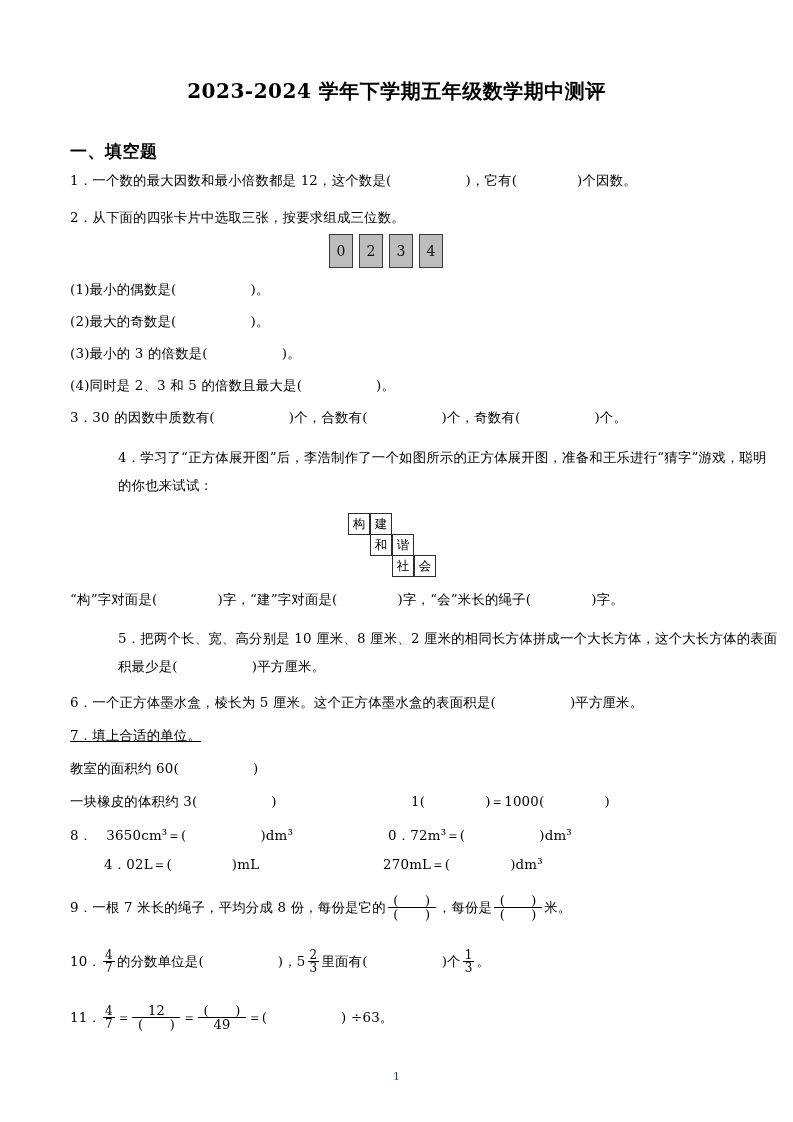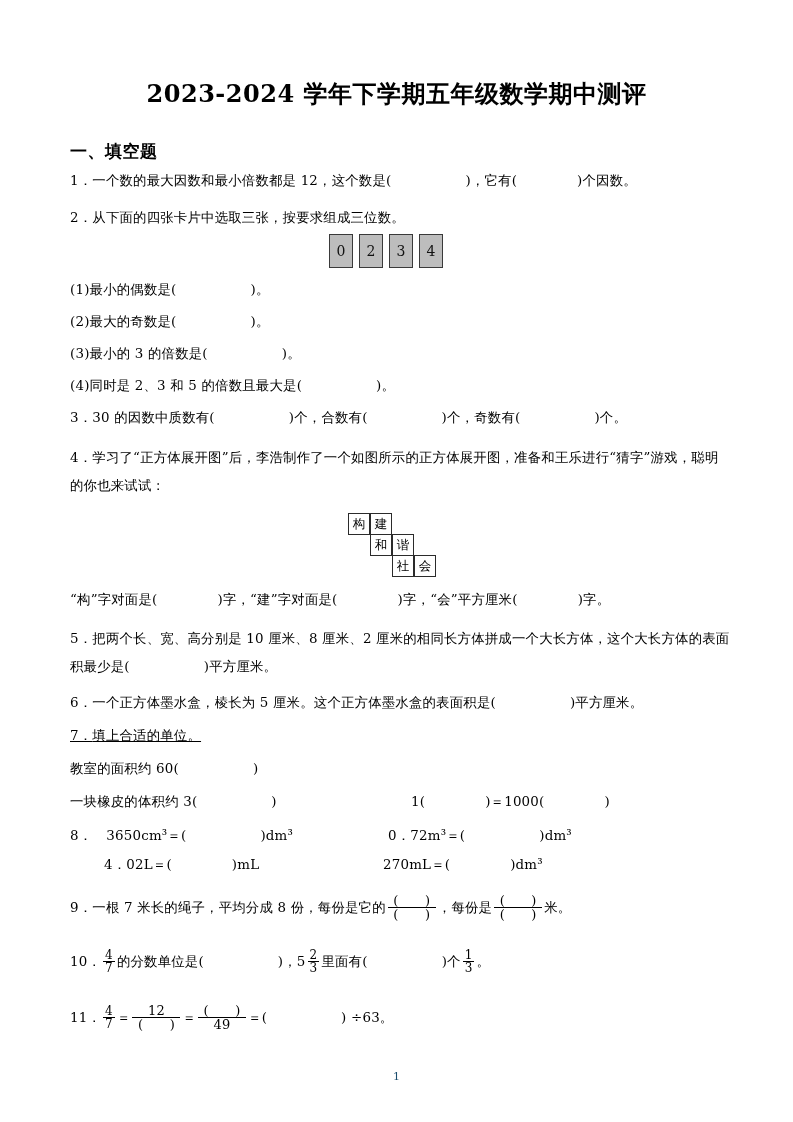--- a/index.html
+++ b/index.html
@@ -19,21 +19,21 @@
     position: absolute;
     left: 0; top: 0;
     width: 793px;
     height: 1122px;
   }
   .title {
     position: absolute;
     left: 0; top: 78px;
     width: 793px;
     text-align: center;
-    font-size: 24px;
+    font-size: 20px;
     font-weight: bold;
     letter-spacing: 0.5px;
     font-family: "DejaVu Serif", "Liberation Serif", serif;
   }
   .section-head {
     position: absolute;
     left: 70px;
     font-size: 17px;
     font-weight: bold;
     letter-spacing: 0.5px;
@@ -43,20 +43,21 @@
     left: 70px;
     font-size: 13.4px;
     line-height: 18px;
     white-space: nowrap;
     letter-spacing: 0.2px;
   }
   .line.wrap {
     white-space: normal;
     width: 660px;
     line-height: 28px;
+    margin-left: 48px;
   }
   .blank-md { display:inline-block; width: 60px; }
   .blank-lg { display:inline-block; width: 74px; }
   .gap-sm { display:inline-block; width: 14px; }
 
   
   .cards {
     position: absolute;
     left: 329px; top: 234px;
     display: flex;
@@ -184,21 +185,21 @@
   <div class="net">
     <div class="net-cell" style="left:0px;  top:0px;">构</div>
     <div class="net-cell" style="left:22px; top:0px;">建</div>
     <div class="net-cell" style="left:22px; top:21px;">和</div>
     <div class="net-cell" style="left:44px; top:21px;">谐</div>
     <div class="net-cell" style="left:44px; top:42px;">社</div>
     <div class="net-cell" style="left:66px; top:42px;">会</div>
   </div>
 
   <div class="line" style="top:591px;">
-    <span>“构”字对面是(</span><span class="blank-md"></span><span>)字，“建”字对面是(</span><span class="blank-md"></span><span>)字，“会”平方厘米(</span><span class="blank-md"></span><span>)字。</span>
+    <span>“构”字对面是(</span><span class="blank-md"></span><span>)字，“建”字对面是(</span><span class="blank-md"></span><span>)字，“会”米长的绳子(</span><span class="blank-md"></span><span>)字。</span>
   </div>
 
   <div class="line wrap" style="top:625px;">
     <span>5．</span><span>把两个长、宽、高分别是 10 厘米、8 厘米、2 厘米的相同长方体拼成一个大长方体，这个大长方体的表面积最少是(</span><span class="blank-lg"></span><span>)平方厘米。</span>
   </div>
 
   <div class="line" style="top:694px;">
     <span>6．</span><span>一个正方体墨水盒，棱长为 5 厘米。这个正方体墨水盒的表面积是(</span><span class="blank-lg"></span><span>)平方厘米。</span>
   </div>
 

